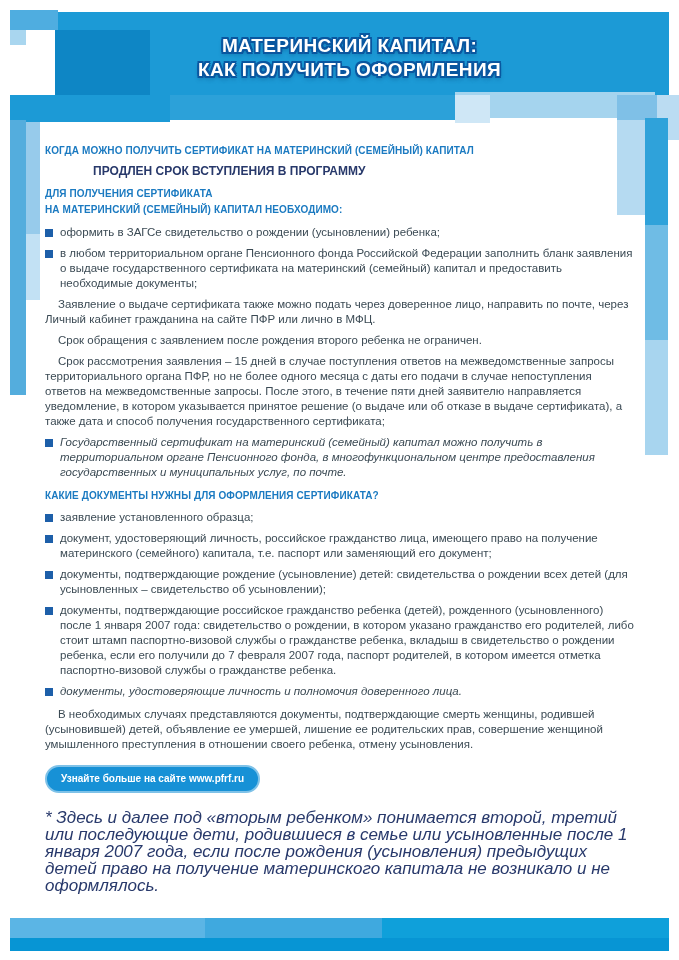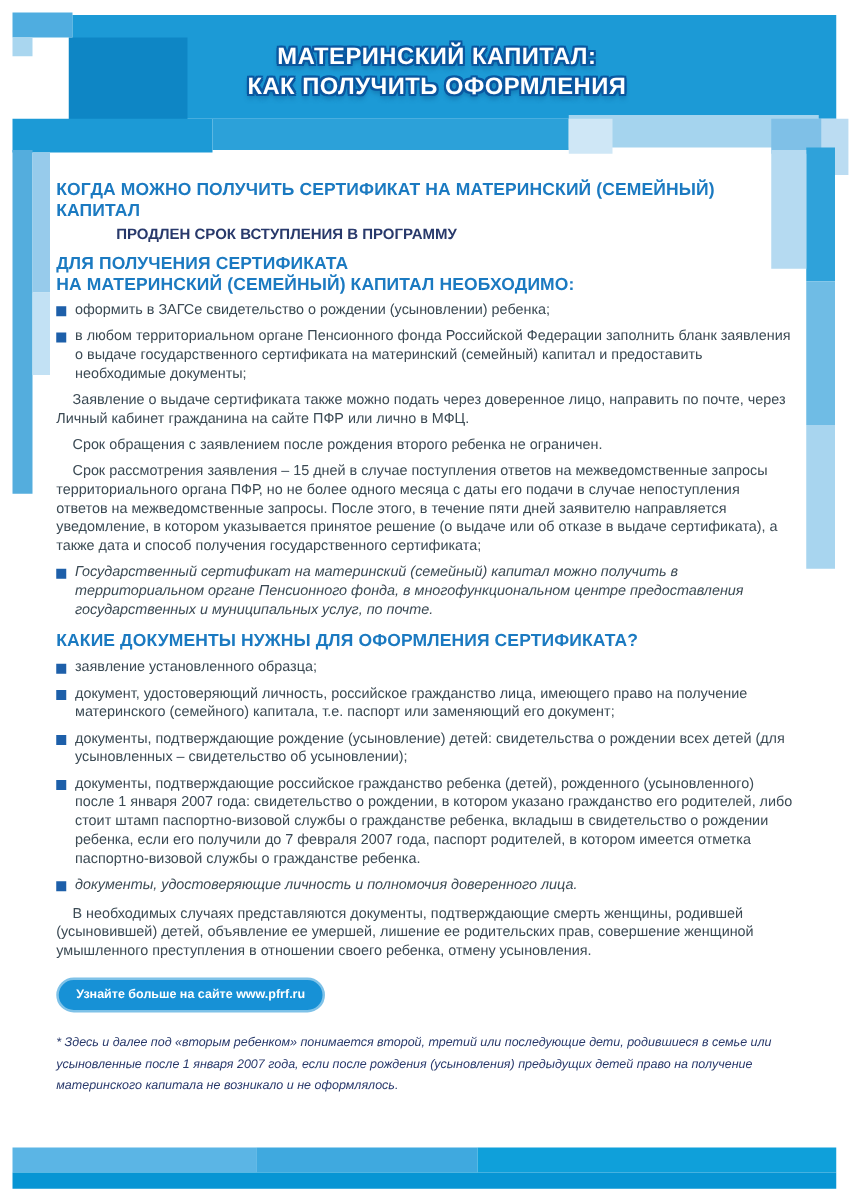--- a/index.html
+++ b/index.html
@@ -51,21 +51,21 @@
        0 3px 4px rgba(8,62,112,0.55);
   }
 
   .content{
     position:absolute;left:45px;right:45px;top:143px;
     color:var(--body,#3b4a54);
     font-size:11.5px;line-height:15px;
   }
   .h-blue{
     margin:0 0 4px 0;
-    font-size:14px;line-height:16.5px;font-weight:bold;
+    font-size:10px;line-height:16.5px;font-weight:bold;
     color:var(--accent,#1b7ac1);
     letter-spacing:0.1px;
   }
   .h-blue.mb2{margin-bottom:6px;}
   .h-navy{
     margin:0 0 8px 0;
     font-size:12px;line-height:14px;font-weight:bold;
     color:var(--navy,#28396b);
     padding-left:48px;
   }
@@ -89,21 +89,21 @@
     padding:4px 14px 5px 14px;
     background:var(--button,#1791d6);
     border:2px solid #7fc2e8;
     border-radius:14px;
     color:#ffffff;font-size:10px;font-weight:bold;
     cursor:pointer;
   }
   .footnote{
     margin:16px 0 0 0;
     font-style:italic;
-    font-size:10px;line-height:17px;
+    font-size:17px;line-height:17px;
     color:var(--navy,#27406f);
   }
 </style>
 </head>
 <body>
 
 <div class="page">
 
   <div>
     <div class="mblock m1"></div>

